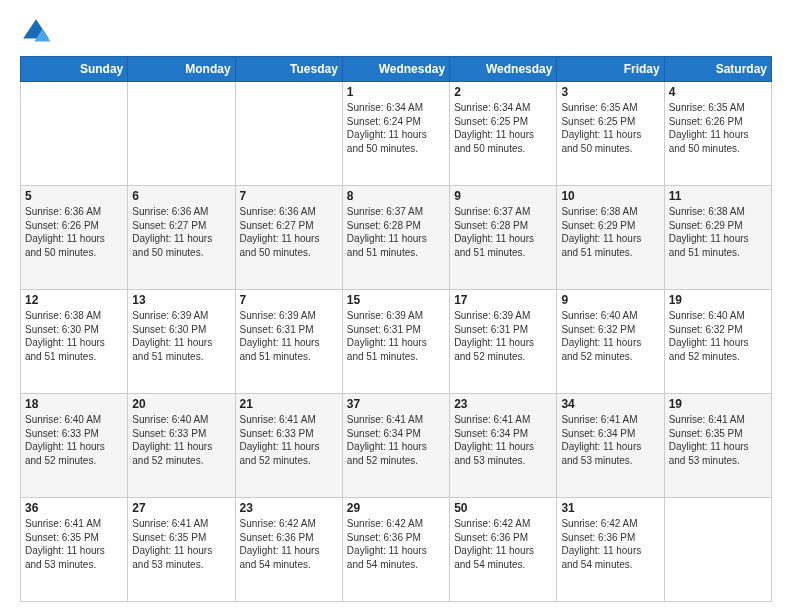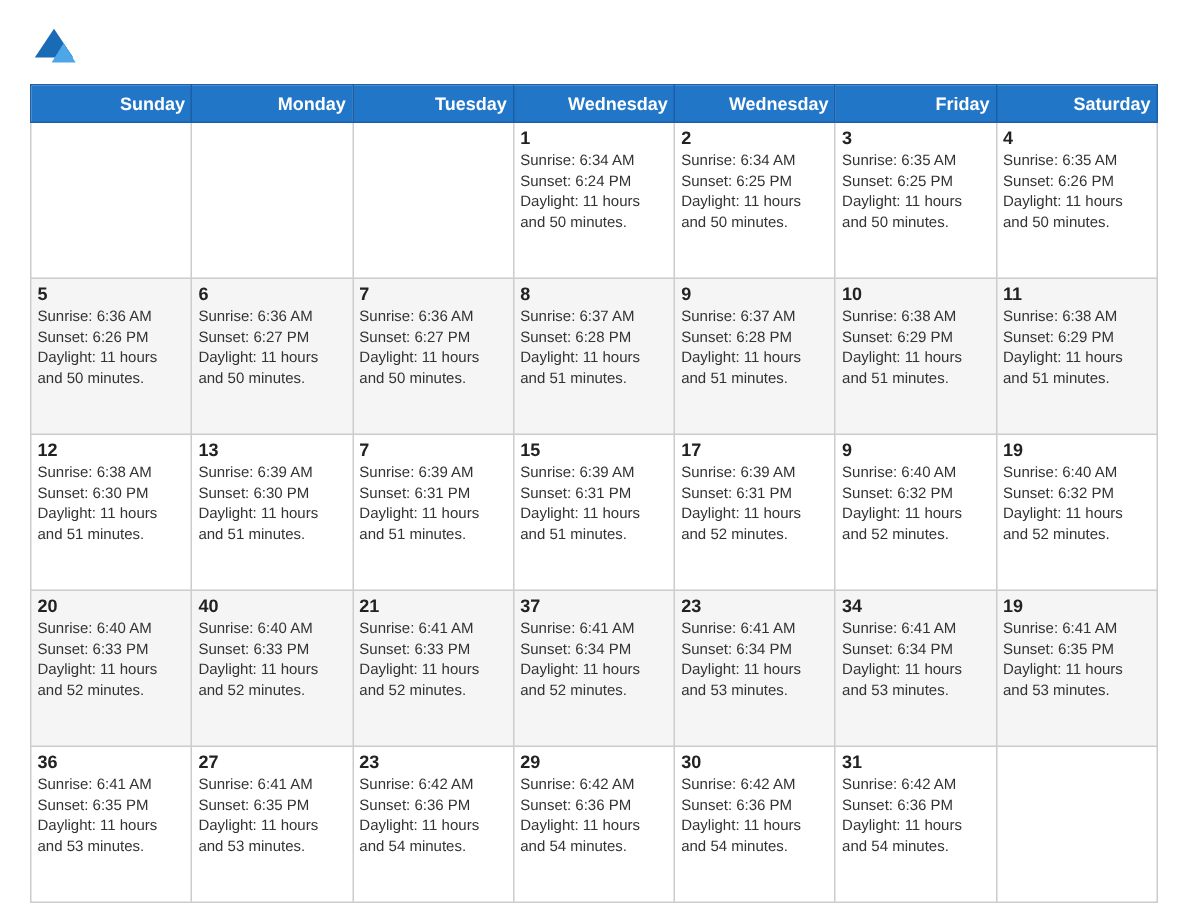--- a/index.html
+++ b/index.html
@@ -268,34 +268,34 @@
           <td>
             <span class="day-num">19</span>
             <div class="cell-text" style="white-space: pre-line;">Sunrise: 6:40 AM
 Sunset: 6:32 PM
 Daylight: 11 hours
 and 52 minutes.</div>
           </td>
         </tr>
         <tr>
           <td>
+            <span class="day-num">18</span>
+            <div class="cell-text" style="white-space: pre-line;">Sunrise: 6:40 AM
+Sunset: 6:33 PM
+Daylight: 11 hours
+and 52 minutes.</div>
+          </td>
+          <td>
             <span class="day-num">20</span>
             <div class="cell-text" style="white-space: pre-line;">Sunrise: 6:40 AM
 Sunset: 6:33 PM
 Daylight: 11 hours
 and 52 minutes.</div>
           </td>
           <td>
-            <span class="day-num">40</span>
-            <div class="cell-text" style="white-space: pre-line;">Sunrise: 6:40 AM
-Sunset: 6:33 PM
-Daylight: 11 hours
-and 52 minutes.</div>
-          </td>
-          <td>
             <span class="day-num">21</span>
             <div class="cell-text" style="white-space: pre-line;">Sunrise: 6:41 AM
 Sunset: 6:33 PM
 Daylight: 11 hours
 and 52 minutes.</div>
           </td>
           <td>
             <span class="day-num">37</span>
             <div class="cell-text" style="white-space: pre-line;">Sunrise: 6:41 AM
 Sunset: 6:34 PM
@@ -347,21 +347,21 @@
 and 54 minutes.</div>
           </td>
           <td>
             <span class="day-num">29</span>
             <div class="cell-text" style="white-space: pre-line;">Sunrise: 6:42 AM
 Sunset: 6:36 PM
 Daylight: 11 hours
 and 54 minutes.</div>
           </td>
           <td>
-            <span class="day-num">30</span>
+            <span class="day-num">50</span>
             <div class="cell-text" style="white-space: pre-line;">Sunrise: 6:42 AM
 Sunset: 6:36 PM
 Daylight: 11 hours
 and 54 minutes.</div>
           </td>
           <td>
             <span class="day-num">31</span>
             <div class="cell-text" style="white-space: pre-line;">Sunrise: 6:42 AM
 Sunset: 6:36 PM
 Daylight: 11 hours

